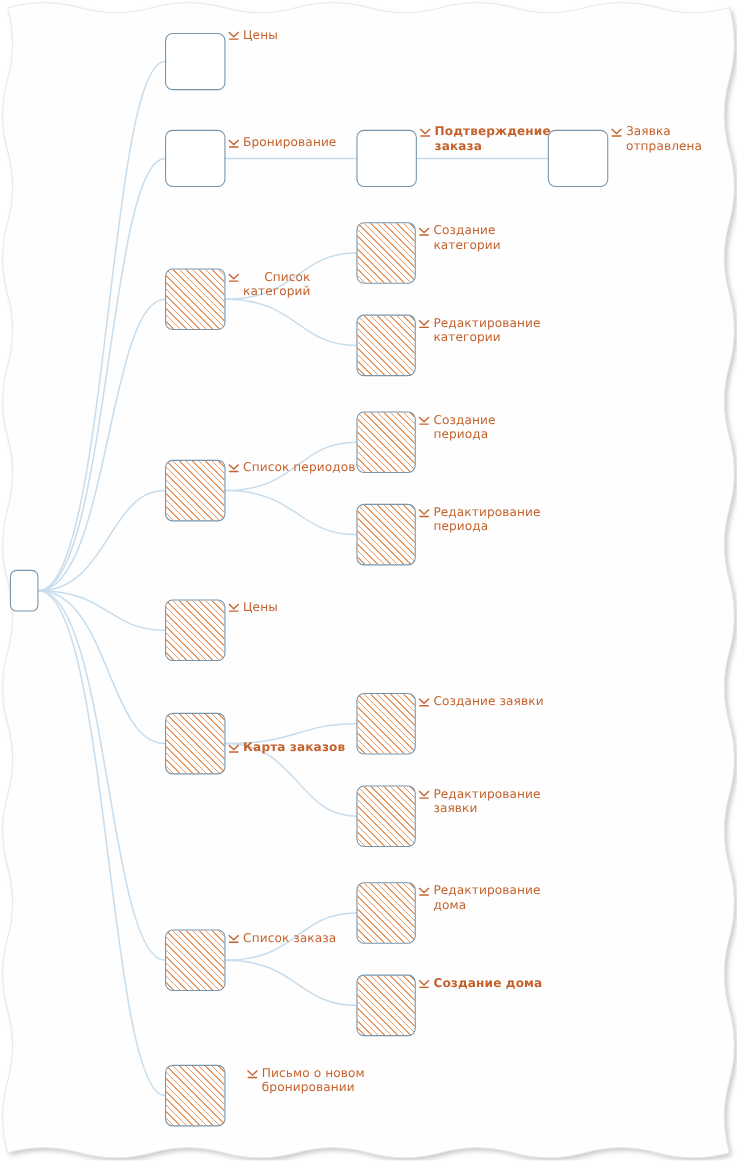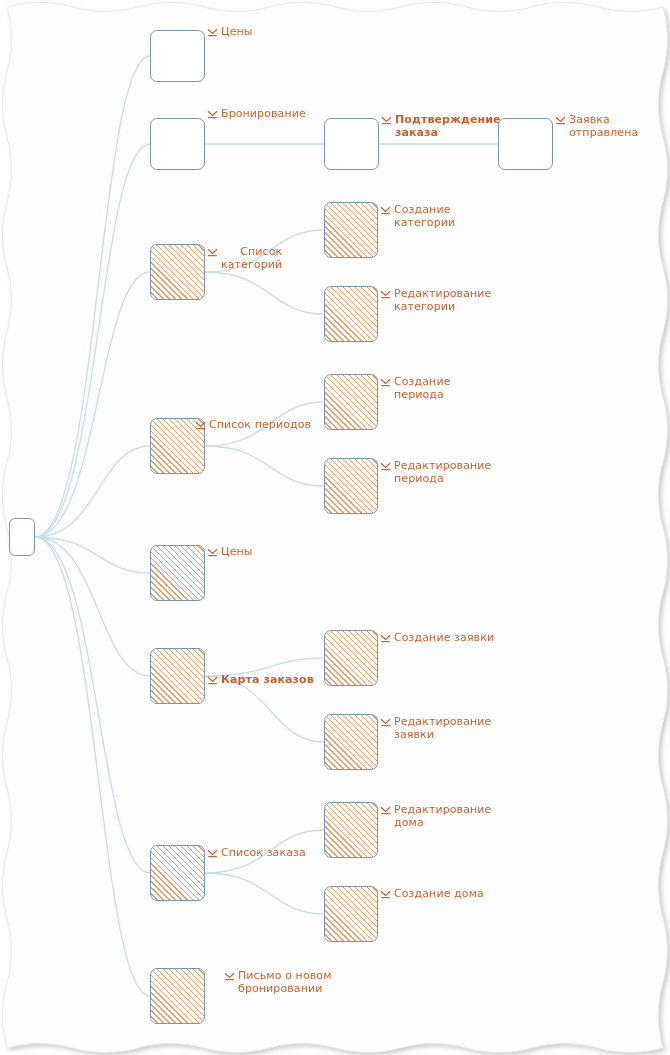--- a/index.html
+++ b/index.html
@@ -127,21 +127,21 @@
       <path d="M 205 873 C 270.45 873 270.45 914 324 914" fill="none" stroke="#c7dcec" stroke-width="1.35" stroke-linecap="round"></path>
     </svg>
 
 <div class="node root" style="left: 9px; top: 518px; width: 26px; height: 38px;"></div>
     <div class="node" style="left: 150px; top: 30px; width: 55px; height: 52px;"></div>
     <div class="label" style="left: 207px; top: 26px;"><span class="lbl-icon"><svg viewBox="0 0 11 11" width="11" height="11">
           <path d="M1 2.2 L5.5 6.4 L10 2.2" fill="none" stroke="#c4622d" stroke-width="1.25"></path>
           <path d="M1.2 8.6 H9.8" fill="none" stroke="#c4622d" stroke-width="1.25"></path>
         </svg></span><span class="lbl-text">Цены</span></div>
     <div class="node" style="left: 150px; top: 118px; width: 55px; height: 52px;"></div>
-    <div class="label" style="left: 207px; top: 108px;"><span class="lbl-icon"><svg viewBox="0 0 11 11" width="11" height="11">
+    <div class="label" style="left: 207px; top: 124px;"><span class="lbl-icon"><svg viewBox="0 0 11 11" width="11" height="11">
           <path d="M1 2.2 L5.5 6.4 L10 2.2" fill="none" stroke="#c4622d" stroke-width="1.25"></path>
           <path d="M1.2 8.6 H9.8" fill="none" stroke="#c4622d" stroke-width="1.25"></path>
         </svg></span><span class="lbl-text">Бронирование</span></div>
     <div class="node" style="left: 324px; top: 118px; width: 55px; height: 52px;"></div>
     <div class="label" style="left: 381px; top: 114px; font-weight: bold;"><span class="lbl-icon"><svg viewBox="0 0 11 11" width="11" height="11">
           <path d="M1 2.2 L5.5 6.4 L10 2.2" fill="none" stroke="#c4622d" stroke-width="1.25"></path>
           <path d="M1.2 8.6 H9.8" fill="none" stroke="#c4622d" stroke-width="1.25"></path>
         </svg></span><span class="lbl-text">Подтверждение
 заказа</span></div>
     <div class="node" style="left: 498px; top: 118px; width: 55px; height: 52px;"></div>
@@ -162,21 +162,21 @@
           <path d="M1.2 8.6 H9.8" fill="none" stroke="#c4622d" stroke-width="1.25"></path>
         </svg></span><span class="lbl-text">Создание
 категории</span></div>
     <div class="node hatched" style="left: 324px; top: 286px; width: 54px; height: 56px;"></div>
     <div class="label" style="left: 380px; top: 288px;"><span class="lbl-icon"><svg viewBox="0 0 11 11" width="11" height="11">
           <path d="M1 2.2 L5.5 6.4 L10 2.2" fill="none" stroke="#c4622d" stroke-width="1.25"></path>
           <path d="M1.2 8.6 H9.8" fill="none" stroke="#c4622d" stroke-width="1.25"></path>
         </svg></span><span class="lbl-text">Редактирование
 категории</span></div>
     <div class="node hatched" style="left: 150px; top: 418px; width: 55px; height: 56px;"></div>
-    <div class="label" style="left: 195px; top: 419px;"><span class="lbl-icon"><svg viewBox="0 0 11 11" width="11" height="11">
+    <div class="label" style="left: 207px; top: 419px;"><span class="lbl-icon"><svg viewBox="0 0 11 11" width="11" height="11">
           <path d="M1 2.2 L5.5 6.4 L10 2.2" fill="none" stroke="#c4622d" stroke-width="1.25"></path>
           <path d="M1.2 8.6 H9.8" fill="none" stroke="#c4622d" stroke-width="1.25"></path>
         </svg></span><span class="lbl-text">Список периодов</span></div>
     <div class="node hatched" style="left: 324px; top: 374px; width: 54px; height: 56px;"></div>
     <div class="label" style="left: 380px; top: 376px;"><span class="lbl-icon"><svg viewBox="0 0 11 11" width="11" height="11">
           <path d="M1 2.2 L5.5 6.4 L10 2.2" fill="none" stroke="#c4622d" stroke-width="1.25"></path>
           <path d="M1.2 8.6 H9.8" fill="none" stroke="#c4622d" stroke-width="1.25"></path>
         </svg></span><span class="lbl-text">Создание
 периода</span></div>
     <div class="node hatched" style="left: 324px; top: 458px; width: 54px; height: 56px;"></div>
@@ -211,21 +211,21 @@
           <path d="M1 2.2 L5.5 6.4 L10 2.2" fill="none" stroke="#c4622d" stroke-width="1.25"></path>
           <path d="M1.2 8.6 H9.8" fill="none" stroke="#c4622d" stroke-width="1.25"></path>
         </svg></span><span class="lbl-text">Список заказа</span></div>
     <div class="node hatched" style="left: 324px; top: 802px; width: 54px; height: 56px;"></div>
     <div class="label" style="left: 380px; top: 804px;"><span class="lbl-icon"><svg viewBox="0 0 11 11" width="11" height="11">
           <path d="M1 2.2 L5.5 6.4 L10 2.2" fill="none" stroke="#c4622d" stroke-width="1.25"></path>
           <path d="M1.2 8.6 H9.8" fill="none" stroke="#c4622d" stroke-width="1.25"></path>
         </svg></span><span class="lbl-text">Редактирование
 дома</span></div>
     <div class="node hatched" style="left: 324px; top: 886px; width: 54px; height: 56px;"></div>
-    <div class="label" style="left: 380px; top: 888px;"><span class="lbl-icon"><svg viewBox="0 0 11 11" width="11" height="11">
+    <div class="label" style="left: 380px; top: 888px; font-weight: bold;"><span class="lbl-icon"><svg viewBox="0 0 11 11" width="11" height="11">
           <path d="M1 2.2 L5.5 6.4 L10 2.2" fill="none" stroke="#c4622d" stroke-width="1.25"></path>
           <path d="M1.2 8.6 H9.8" fill="none" stroke="#c4622d" stroke-width="1.25"></path>
         </svg></span><span class="lbl-text">Создание дома</span></div>
     <div class="node hatched" style="left: 150px; top: 968px; width: 55px; height: 56px;"></div>
     <div class="label" style="left: 224px; top: 970px;"><span class="lbl-icon"><svg viewBox="0 0 11 11" width="11" height="11">
           <path d="M1 2.2 L5.5 6.4 L10 2.2" fill="none" stroke="#c4622d" stroke-width="1.25"></path>
           <path d="M1.2 8.6 H9.8" fill="none" stroke="#c4622d" stroke-width="1.25"></path>
         </svg></span><span class="lbl-text">Письмо о новом
 бронировании</span></div>
   </div>

